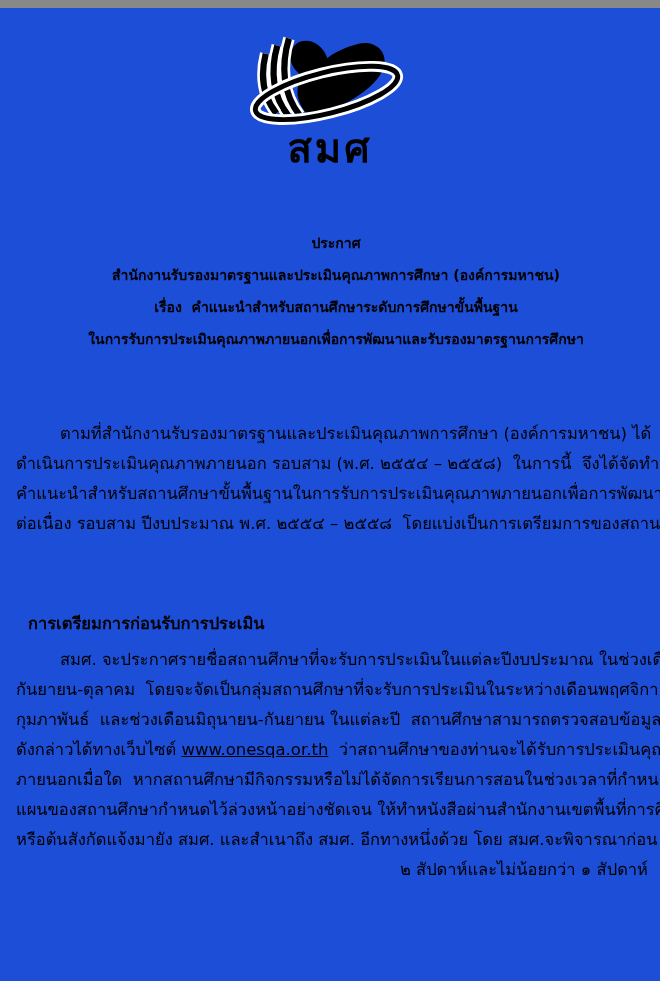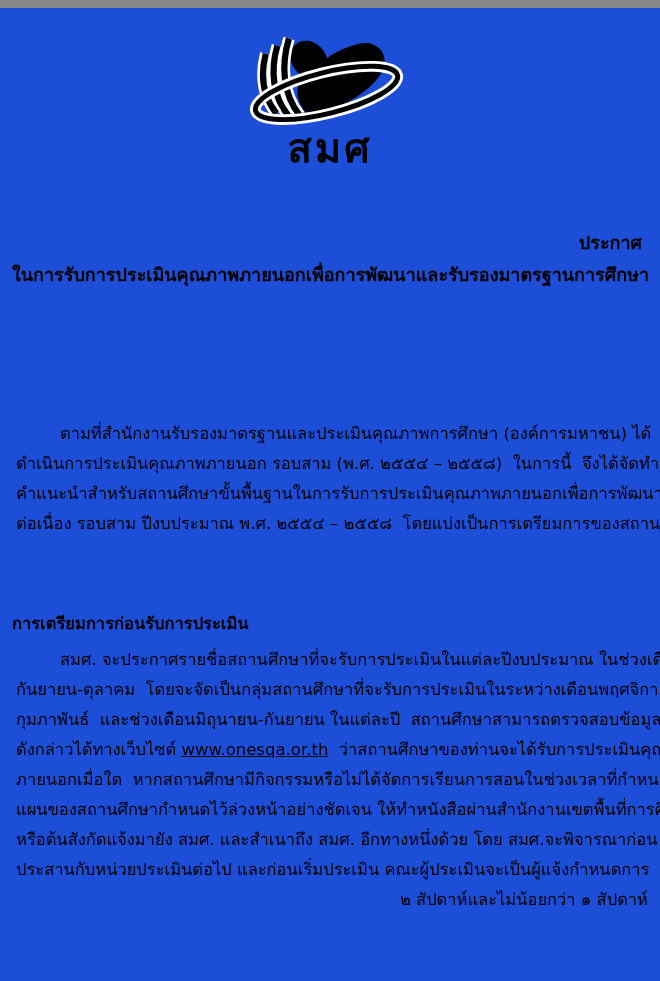--- a/index.html
+++ b/index.html
@@ -22,34 +22,34 @@
     display:block;
     margin-top:0px;
     font-size:40px;
     font-weight:600;
     letter-spacing:3px;
     line-height:44px;
     color:#000;
   }
   
   .doc-title {
-    position:absolute; top:219px; left:12px; width:630px;
-    text-align:right;
+    position:absolute; top:219px; left:21px; width:630px;
+    text-align:center;
     font-weight:bold;
-    font-size:18px;
+    font-size:14px;
   }
   .doc-title .line { line-height:32px; white-space:pre; }
   
   .body-text { font-size:16.5px; }
   .para { position:absolute; left:16px; width:632px;text-align:right; }
   .para .line { line-height:30px; white-space:pre; }
   .para1 { top:411px; }
   .para1 .line:first-child { padding-left:44px; }
   .section-heading {
-    position:absolute; left:12px; top:601px;
+    position:absolute; left:28px; top:601px;
     font-weight:bold; font-size:16.5px; line-height:30px;
   }
   .para2 { top:637px; }
   .para2 .lines-a .line:first-child { padding-left:44px; }
   .url {
     color:#000; text-decoration:underline; cursor:pointer;
   }
 </style>
 </head>
 <body>
@@ -77,20 +77,22 @@
       <g transform="rotate(-14 100 74)">
         <path d="M 178,74 A 82,23 0 1 0 96,97 A 82,23 0 0 0 178,74" fill="none" stroke="#fff" stroke-width="12"></path>
         <path d="M 178,74 A 82,23 0 1 0 96,97 A 82,23 0 0 0 178,74" fill="none" stroke="#000" stroke-width="5.5"></path>
       </g>
     </svg>
     <span class="logo-text">สมศ</span>
   </div>
 
   <div class="doc-title">
       <div class="line">ประกาศ</div>
+      <div class="line">สำนักงานรับรองมาตรฐานและประเมินคุณภาพการศึกษา (องค์การมหาชน)</div>
+      <div class="line">เรื่อง  คำแนะนำสำหรับสถานศึกษาระดับการศึกษาขั้นพื้นฐาน</div>
       <div class="line">ในการรับการประเมินคุณภาพภายนอกเพื่อการพัฒนาและรับรองมาตรฐานการศึกษา</div>
     </div>
 
   <div class="para para1 body-text">
       <div class="line">ตามที่สำนักงานรับรองมาตรฐานและประเมินคุณภาพการศึกษา (องค์การมหาชน) ได้</div>
       <div class="line">ดำเนินการประเมินคุณภาพภายนอก รอบสาม (พ.ศ. ๒๕๕๔ – ๒๕๕๘)  ในการนี้  จึงได้จัดทำ</div>
       <div class="line">คำแนะนำสำหรับสถานศึกษาขั้นพื้นฐานในการรับการประเมินคุณภาพภายนอกเพื่อการพัฒนาอย่าง</div>
       <div class="line">ต่อเนื่อง รอบสาม ปีงบประมาณ พ.ศ. ๒๕๕๔ – ๒๕๕๘  โดยแบ่งเป็นการเตรียมการของสถานศึกษา</div>
     </div>
 
@@ -100,18 +102,17 @@
     <div class="lines-a">
         <div class="line">สมศ. จะประกาศรายชื่อสถานศึกษาที่จะรับการประเมินในแต่ละปีงบประมาณ ในช่วงเดือน</div>
         <div class="line">กันยายน-ตุลาคม  โดยจะจัดเป็นกลุ่มสถานศึกษาที่จะรับการประเมินในระหว่างเดือนพฤศจิกายน-</div>
         <div class="line">กุมภาพันธ์  และช่วงเดือนมิถุนายน-กันยายน ในแต่ละปี  สถานศึกษาสามารถตรวจสอบข้อมูล</div>
       </div>
     <div class="line"><span>ดังกล่าวได้ทางเว็บไซต์ </span><a class="url">www.onesqa.or.th</a><span>  ว่าสถานศึกษาของท่านจะได้รับการประเมินคุณภาพ</span></div>
     <div class="lines-b">
         <div class="line">ภายนอกเมื่อใด  หากสถานศึกษามีกิจกรรมหรือไม่ได้จัดการเรียนการสอนในช่วงเวลาที่กำหนดโดยมี</div>
         <div class="line">แผนของสถานศึกษากำหนดไว้ล่วงหน้าอย่างชัดเจน ให้ทำหนังสือผ่านสำนักงานเขตพื้นที่การศึกษา</div>
         <div class="line">หรือต้นสังกัดแจ้งมายัง สมศ. และสำเนาถึง สมศ. อีกทางหนึ่งด้วย โดย สมศ.จะพิจารณาก่อน</div>
-        <div class="line">ประสานกับหน่วยประเมินต่อไป และก่อนเริ่มประเมิน คณะผู้ประเมินจะเป็นผู้แจ้งกำหนดการ</div>
         <div class="line">๒ สัปดาห์และไม่น้อยกว่า ๑ สัปดาห์</div>
       </div>
   </div>
 
 </div>
 
 </body></html>

